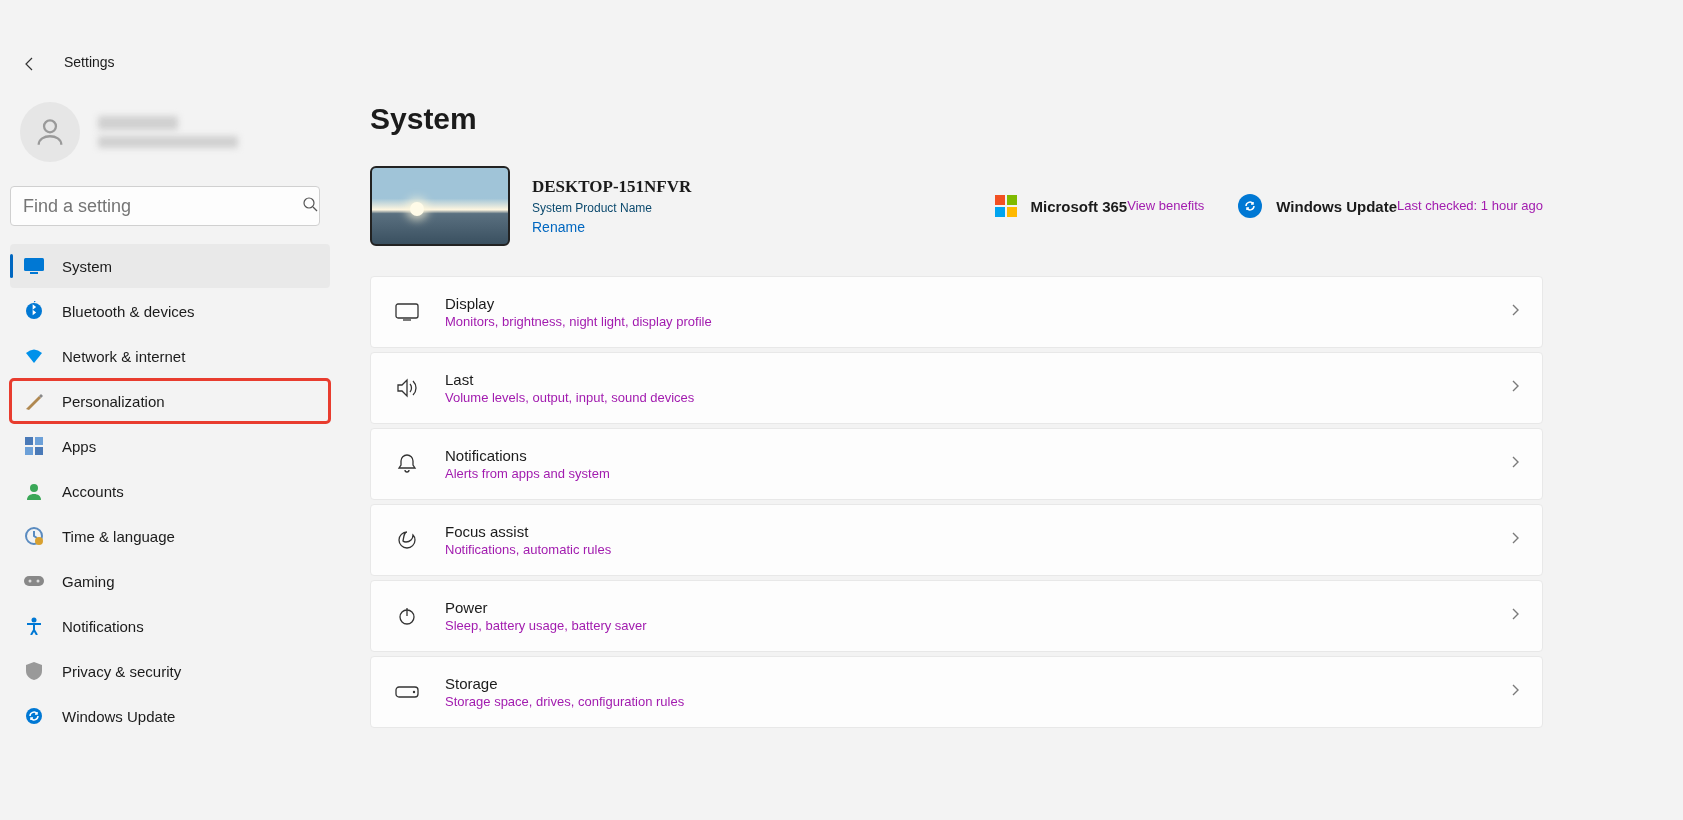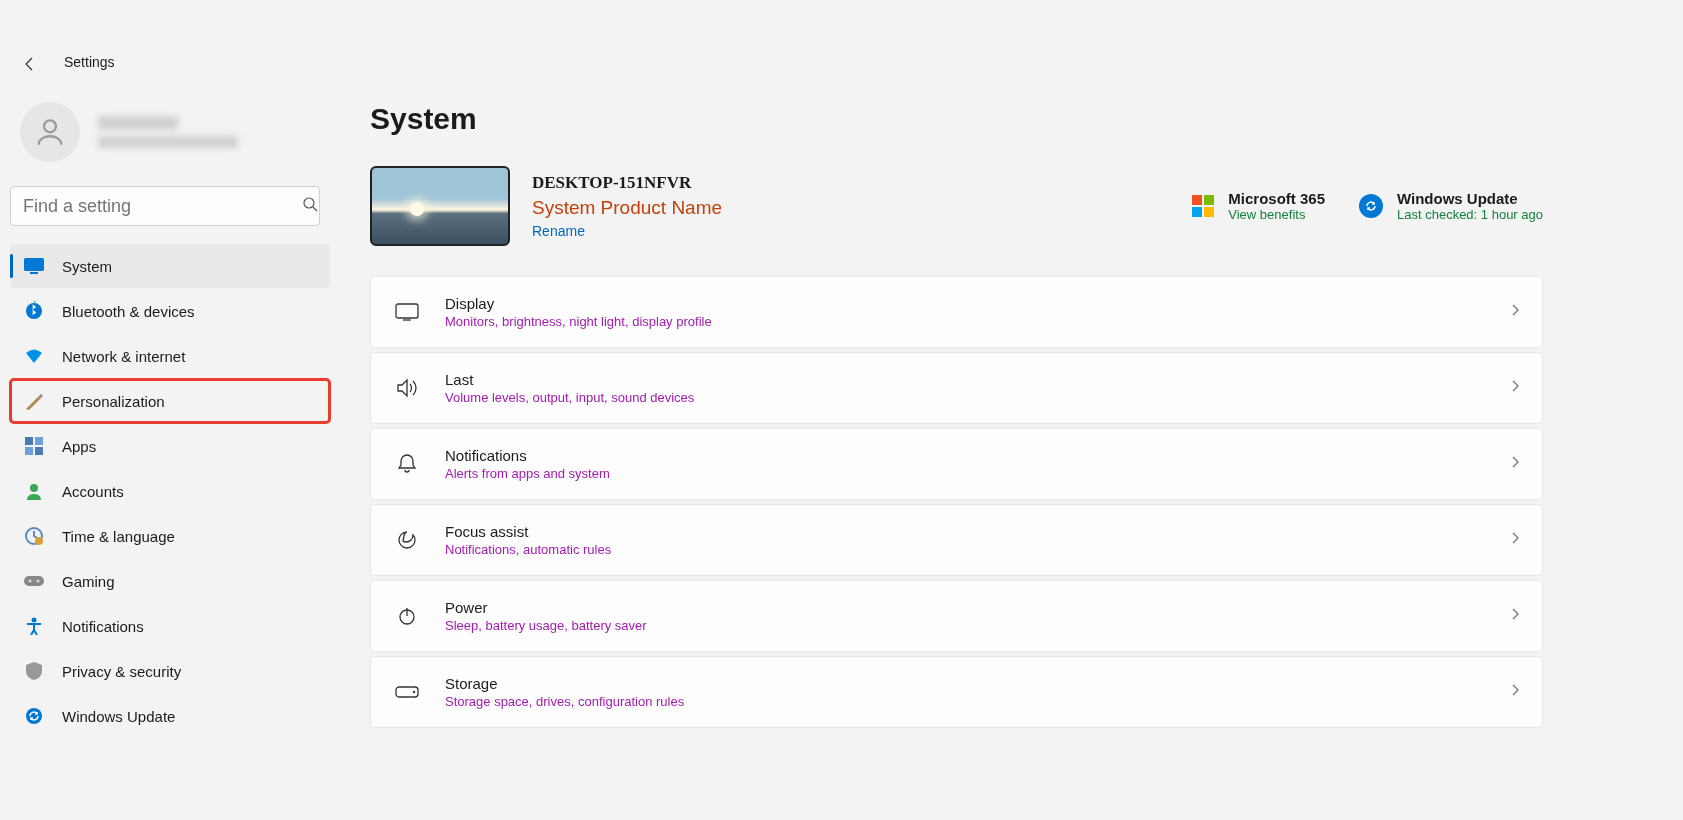--- a/index.html
+++ b/index.html
@@ -34,28 +34,28 @@
 
 .main { flex: 1; padding: 10px 140px 0 30px; }
 .page-title { font-size: 30px; font-weight: 600; margin-bottom: 30px; }
 
 .device-row { display: flex; align-items: center; justify-content: space-between; margin-bottom: 30px; }
 .device-left { display: flex; align-items: center; gap: 22px; }
 .device-thumb { width: 140px; height: 80px; border-radius: 6px; border: 2px solid #222; background: linear-gradient(180deg, #a0c4d8 0%, #a0c4d8 40%, #fff6e0 55%, #5a7080 60%, #3a5060 100%); position: relative; overflow: hidden; }
 .device-thumb::after { content:''; position:absolute; left:38px; top:34px; width:14px; height:14px; border-radius:50%; background:#fffbe8; box-shadow:0 0 10px 4px rgba(255,248,220,0.7);}
 .device-info { display: flex; flex-direction: column; gap: 4px; }
 .device-name { font-size: 17px; font-weight: 600; font-family: Liberation Serif, serif; }
-.device-product { font-size: 19px; color: #c2410c; }
+.device-product { font-size: 12px; color: #0c4a6e; }
 .rename-link { font-size: 14px; color: #0067c0; cursor: pointer; text-decoration: none; }
 
 .device-right { display: flex; gap: 34px; }
 .info-block { display: flex; align-items: center; gap: 14px; }
-.info-text { display: flex; flex-direction: column; }
+.info-text { display: flex; flex-direction: row; }
 .info-title { font-size: 15px; font-weight: 600; }
-.info-sub { font-size: 13px; color: #15803d; }
+.info-sub { font-size: 13px; color: #a21caf; }
 
 .ms-logo { width: 22px; height: 22px; display: grid; grid-template-columns: 1fr 1fr; grid-template-rows: 1fr 1fr; gap: 2px; }
 .ms-logo span:nth-child(1){background:#f25022;} .ms-logo span:nth-child(2){background:#7fba00;} .ms-logo span:nth-child(3){background:#00a4ef;} .ms-logo span:nth-child(4){background:#ffb900;}
 
 .wu-icon { width: 24px; height: 24px; border-radius: 50%; background: #0078d4; display: flex; align-items: center; justify-content: center; }
 
 .settings-list { display: flex; flex-direction: column; gap: 4px; }
 .setting-card { background: #fdfdfd; border: 1px solid #e8e8e8; border-radius: 4px; display: flex; align-items: center; padding: 18px 22px; cursor: pointer; }
 .setting-icon { width: 28px; display: flex; align-items: center; justify-content: center; margin-right: 24px; }
 .setting-text { flex: 1; display: flex; flex-direction: column; gap: 2px; }

